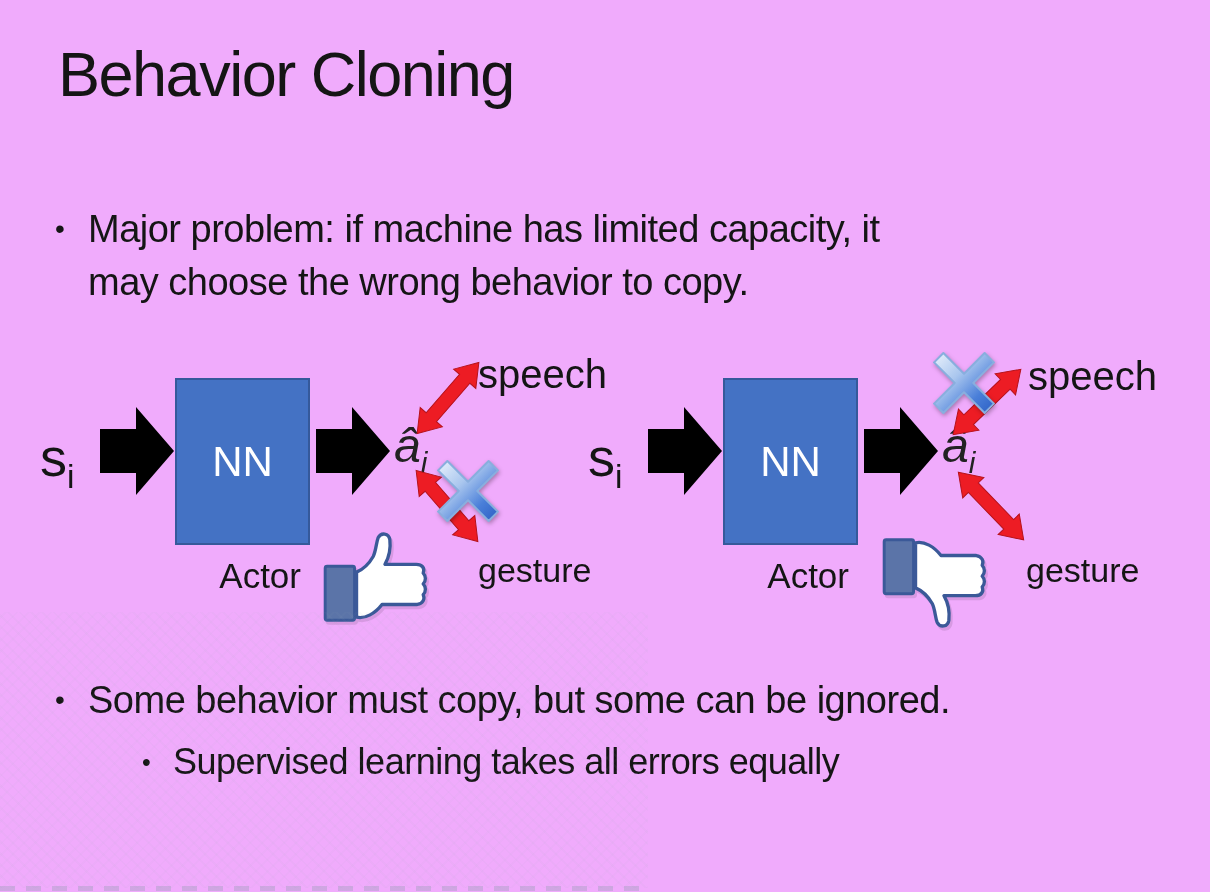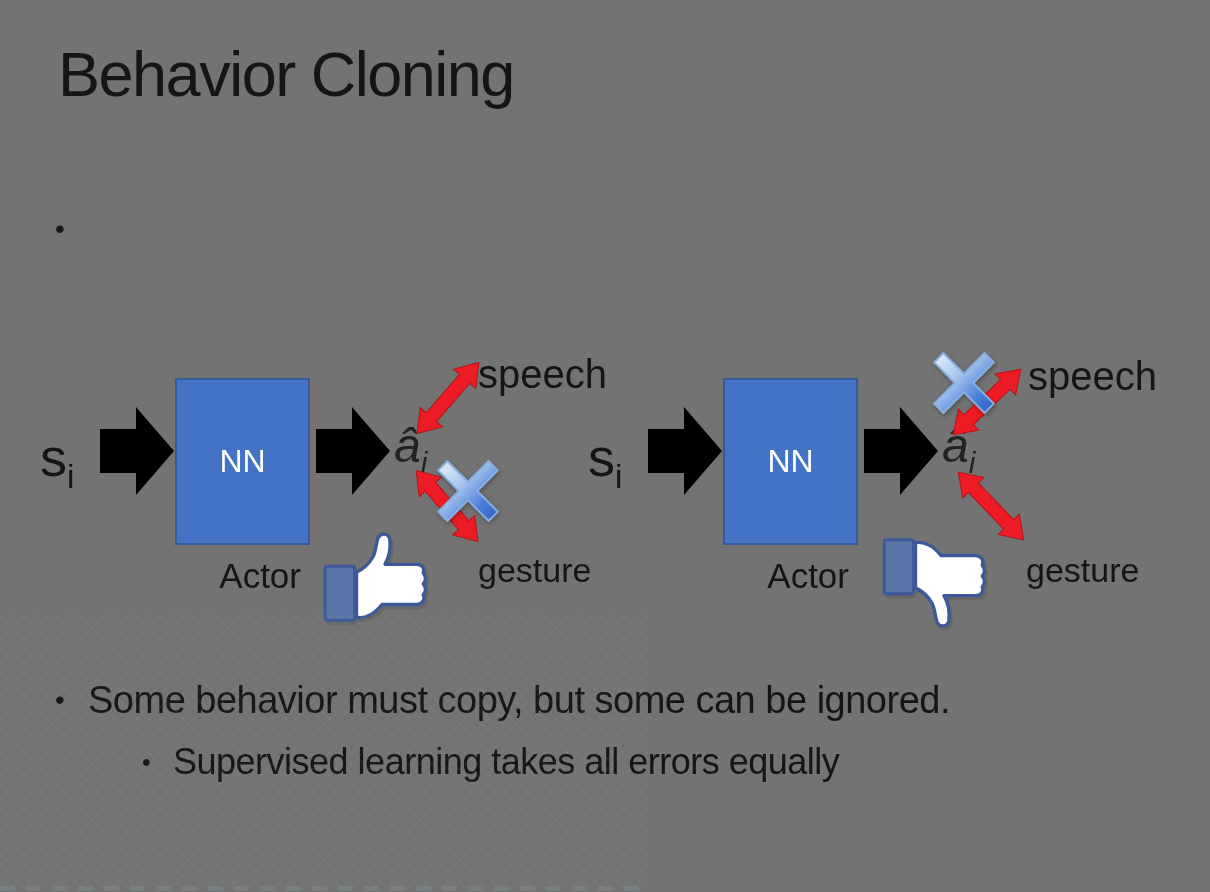--- a/index.html
+++ b/index.html
@@ -1,17 +1,17 @@
 <!DOCTYPE html>
 <html><head>
 <meta charset="utf-8">
 <style>
   html,body{margin:0;padding:0;background:#ffffff;}
   .slide{
-    position:relative;width:1210px;height:892px;background:#737373;overflow:hidden;
+    position:relative;width:1210px;height:892px;background:#f0abfc;overflow:hidden;
     font-family:"Liberation Sans",sans-serif;color:#151515;
   }
   .abs{position:absolute;}
 
   
   .title{left:58px;top:38px;font-size:63px;letter-spacing:-1.5px;font-weight:400;}
 
   
   .bullet{display:flex;align-items:flex-start;}
   .bullet .glyph{font-size:28px;line-height:52px;width:33px;flex:0 0 33px;}
@@ -29,21 +29,21 @@
 
   .state{left:10px;top:76px;font-size:54px;}
   .state sub,.action sub{font-size:0.62em;}
   .flow-arrow{width:74px;height:88px;}
   .flow1{left:70px;top:57px;}
   .flow2{left:286px;top:57px;}
   .nnbox{
     left:145px;top:28px;width:131px;height:163px;
     background:#4472C4;border:2px solid #35599B;
     display:flex;align-items:center;justify-content:center;
-    color:#ffffff;font-size:32px;
+    color:#ffffff;font-size:42px;
   }
   .action{left:364px;top:68px;font-family:Liberation Sans, sans-serif;font-style:italic;font-size:48px;color:#222;}
   .rel-arrow{width:98px;height:34px;}
   .arrow-speech{left:369px;top:31px;transform:rotate(-49deg);}
   .arrow-gesture{left:368px;top:139px;transform:rotate(49deg);}
   .diagram--right .arrow-speech{left:360px;top:35px;transform:rotate(-44deg);}
   .diagram--right .arrow-gesture{left:364px;top:139px;transform:rotate(46deg);}
   .label-speech{left:448px;top:2px;font-size:40px;}
   .label-gesture{left:448px;top:156px;font-size:34px;margin-top:45px;}
   .diagram--right .label-speech{left:450px;top:4px;}
@@ -97,20 +97,22 @@
     </g>
   </defs>
 </svg>
 
 <div class="slide">
 
   <div class="abs title">Behavior Cloning</div>
 
   <div class="abs bullet bullet-main">
     <span class="glyph">•</span>
+    <span class="btext">Major problem: if machine has limited capacity, it
+may choose the wrong behavior to copy.</span>
   </div>
 
   <div class="diagram diagram--left">
     <span class="abs state"><span>s</span><sub>i</sub></span>
     <svg class="abs flow-arrow flow1" viewBox="0 0 74 88">
         <use href="#flowArrowShape"></use>
       </svg>
     <div class="abs nnbox">
       <span>NN</span>
     </div>

